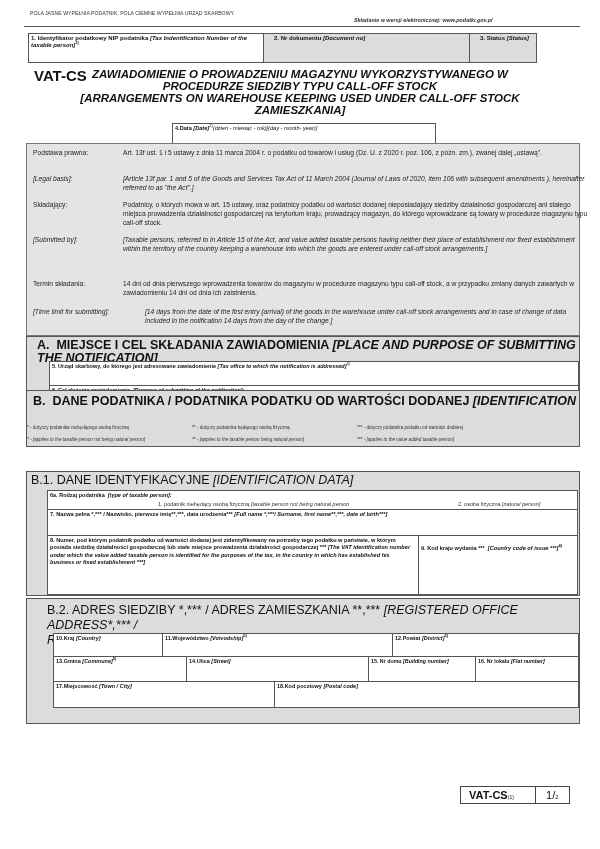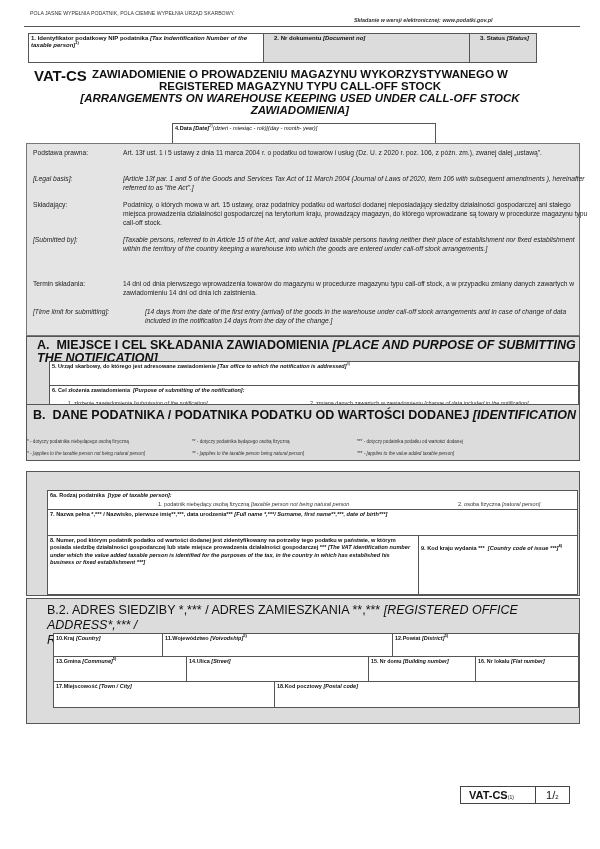--- a/index.html
+++ b/index.html
@@ -10,21 +10,21 @@
   sup { font-size: 4px; vertical-align: super; line-height: 0; }
   .gray { background: #dcdcdc; padding-left: 8px; }
   .lgray { background: #e4e4e4; }
   .box { position: absolute; border: 1px solid #555; box-sizing: border-box; }
   .white { background: #ffffff; }
   .sec-title { font-size: 12.5px; line-height: 13px; }
   .topnote { left: 30px; top: 10px; font-size: 5.2px; color: #333; }
   .efile { left: 354px; top: 17px; font-size: 5.4px; font-style: italic; font-weight: bold; color: #333; }
   .hdr-line { left: 24px; top: 26px; width: 556px; height: 1px; background: #555; }
   .fld-label { font-size: 6px; padding: 1px 2px; line-height: 7px; }
-  .title-main { font-size: 11.5px; font-weight: bold; line-height: 12px; text-align: center; }
+  .title-main { font-size: 11.5px; font-weight: bold; line-height: 12px; text-align: center; font-style: italic; }
   .code { left: 34px; top: 67px; font-size: 15px; font-weight: bold; }
   .legal-row { position: absolute; font-size: 6.7px; line-height: 9px; color: #222; }
   .legal-row .k { position: absolute; left: 0; top: 0; width: 90px; }
   .legal-row .v { position: absolute; left: 90px; top: 0; width: 470px; }
   .fn { position: absolute; font-size: 4.6px; color: #333; white-space: nowrap; }
 </style>
 </head>
 <body>
 
 <div class="abs topnote">POLA JASNE WYPEŁNIA PODATNIK, POLA CIEMNE WYPEŁNIA URZĄD SKARBOWY.</div>
@@ -39,23 +39,23 @@
 </div>
 <div class="box gray" style="left:263px; top:33px; width:207px; height:30px;">
   <div class="fld-label b"><span>2. Nr dokumentu</span> <span class="i">[Document no]</span></div>
 </div>
 <div class="box gray" style="left:469px; top:33px; width:68px; height:30px;">
   <div class="fld-label b"><span>3. Status</span> <span class="i">[Status]</span></div>
 </div>
 
 <div class="abs code">VAT-CS</div>
 <div class="abs title-main" style="left:92px; top:68px; width:440px; text-align:left;">ZAWIADOMIENIE O PROWADZENIU MAGAZYNU WYKORZYSTYWANEGO W</div>
-<div class="abs title-main" style="left:60px; top:80px; width:480px;">REGISTERED  MAGAZYNU TYPU CALL-OFF STOCK</div>
+<div class="abs title-main" style="left:60px; top:80px; width:480px;">PROCEDURZE  SIEDZIBY TYPU CALL-OFF STOCK</div>
 <div class="abs title-main i" style="left:60px; top:92px; width:480px;">[ARRANGEMENTS ON WAREHOUSE KEEPING USED UNDER CALL-OFF STOCK</div>
-<div class="abs title-main i" style="left:60px; top:104px; width:480px;">ZAWIADOMIENIA]</div>
+<div class="abs title-main i" style="left:60px; top:104px; width:480px;">ZAMIESZKANIA]</div>
 
 <div class="box white" style="left:172px; top:123px; width:264px; height:22px;">
   <div class="fld-label" style="font-size:5.6px;">
     <span class="b">4.Data</span>
     <span class="b i">[Date]</span><sup>2)</sup><span class="i">(dzień - miesiąc - rok)[(day - month- year)]</span>
   </div>
 </div>
 
 <div class="box lgray" style="left:26px; top:143px; width:554px; height:193px; border-color:#777;">
   <div class="legal-row" style="left:6px; top:4px; width:545px;">
@@ -92,33 +92,36 @@
   <div class="box white" style="left:22px; top:24px; width:530px; height:25px;">
     <div class="fld-label" style="font-size:5.5px;"><span class="b">5. Urząd skarbowy, do którego jest adresowane zawiadomienie</span> <span class="b i">[Tax office to which the notification is addressed]</span><sup>3)</sup></div>
   </div>
   <div class="box white" style="left:22px; top:48px; width:530px; height:28px;">
     <div class="fld-label" style="font-size:5.5px;"><span class="b">6. Cel złożenia zawiadomienia</span>&nbsp; <span class="b i">[Purpose of submitting of the notification]:</span></div>
     <div class="abs" style="left:18px; top:14px; font-size:5.5px; color:#333;"><span>1. złożenie zawiadomienia</span> <span class="i">[submission of the notification]</span></div>
     <div class="abs" style="left:260px; top:14px; font-size:5.5px; color:#333;"><span>2. zmiana danych zawartych w zawiadomieniu</span> <span class="i">[change of data included in the notification]</span></div>
   </div>
 </div>
 
-<div class="box gray" style="left:26px; top:404px; width:554px; height:57px;">
+<div class="box gray" style="left:26px; top:390px; width:554px; height:57px;">
   <div class="abs sec-title b" style="left:6px; top:3px; width:545px; line-height:14px;">
     <span>B.</span>&nbsp;&nbsp;<span>DANE PODATNIKA / PODATNIKA PODATKU OD WARTOŚCI DODANEJ</span> <span class="i">[IDENTIFICATION</span><br>
   </div>
   <div class="fn" style="left:0px; top:34px;">* - dotyczy podatnika niebędącego osobą fizyczną</div>
   <div class="fn" style="left:165px; top:34px;">** - dotyczy podatnika będącego osobą fizyczną</div>
   <div class="fn" style="left:330px; top:34px;">*** - dotyczy podatnika podatku od wartości dodanej</div>
   <div class="fn i" style="left:0px; top:46px;">* - [applies to the taxable person not being natural person]</div>
   <div class="fn i" style="left:165px; top:46px;">** - [applies to the taxable person being natural person]</div>
   <div class="fn i" style="left:330px; top:46px;">*** - [applies to the value added taxable person]</div>
 </div>
 
 <div class="box gray" style="left:26px; top:471px; width:554px; height:125px;">
+  <div class="abs sec-title" style="left:4px; top:2px;">
+    <span>B.1. DANE IDENTYFIKACYJNE</span> <span class="i">[IDENTIFICATION DATA]</span>
+  </div>
   <div class="box white" style="left:20px; top:18px; width:531px; height:20px;">
     <div class="fld-label" style="font-size:5.5px;"><span class="b">6a. Rodzaj podatnika</span>&nbsp; <span class="b i">[type of taxable person]:</span></div>
     <div class="abs" style="left:110px; top:10px; font-size:5.5px; color:#333;"><span>1. podatnik niebędący osobą fizyczną</span> <span class="i">[taxable person not being natural person</span></div>
     <div class="abs" style="left:410px; top:10px; font-size:5.5px; color:#333;"><span>2. osoba fizyczna</span> <span class="i">[natural person]</span></div>
   </div>
   <div class="box white" style="left:20px; top:37px; width:531px; height:27px;">
     <div class="fld-label b" style="font-size:5.6px;"><span>7.  Nazwa pełna *,*** / Nazwisko, pierwsze imię**,***, data urodzenia***</span> <span class="i">[Full name *,***/ Surname, first name**,***, date of birth***]</span></div>
   </div>
   <div class="box white" style="left:20px; top:63px; width:372px; height:60px;">
     <div class="fld-label b" style="font-size:5.6px; line-height:7.3px; padding-right:6px;"><span>8.  Numer, pod którym podatnik podatku od wartości dodanej jest zidentyfikowany na potrzeby tego podatku w państwie, w którym posiada siedzibę działalności gospodarczej lub stałe miejsce prowadzenia działalności gospodarczej ***</span> <span class="i">[The VAT identification number under which the value added taxable person is identified for the purposes of the tax, in the country in which has established his business or fixed establishment ***]</span></div>

